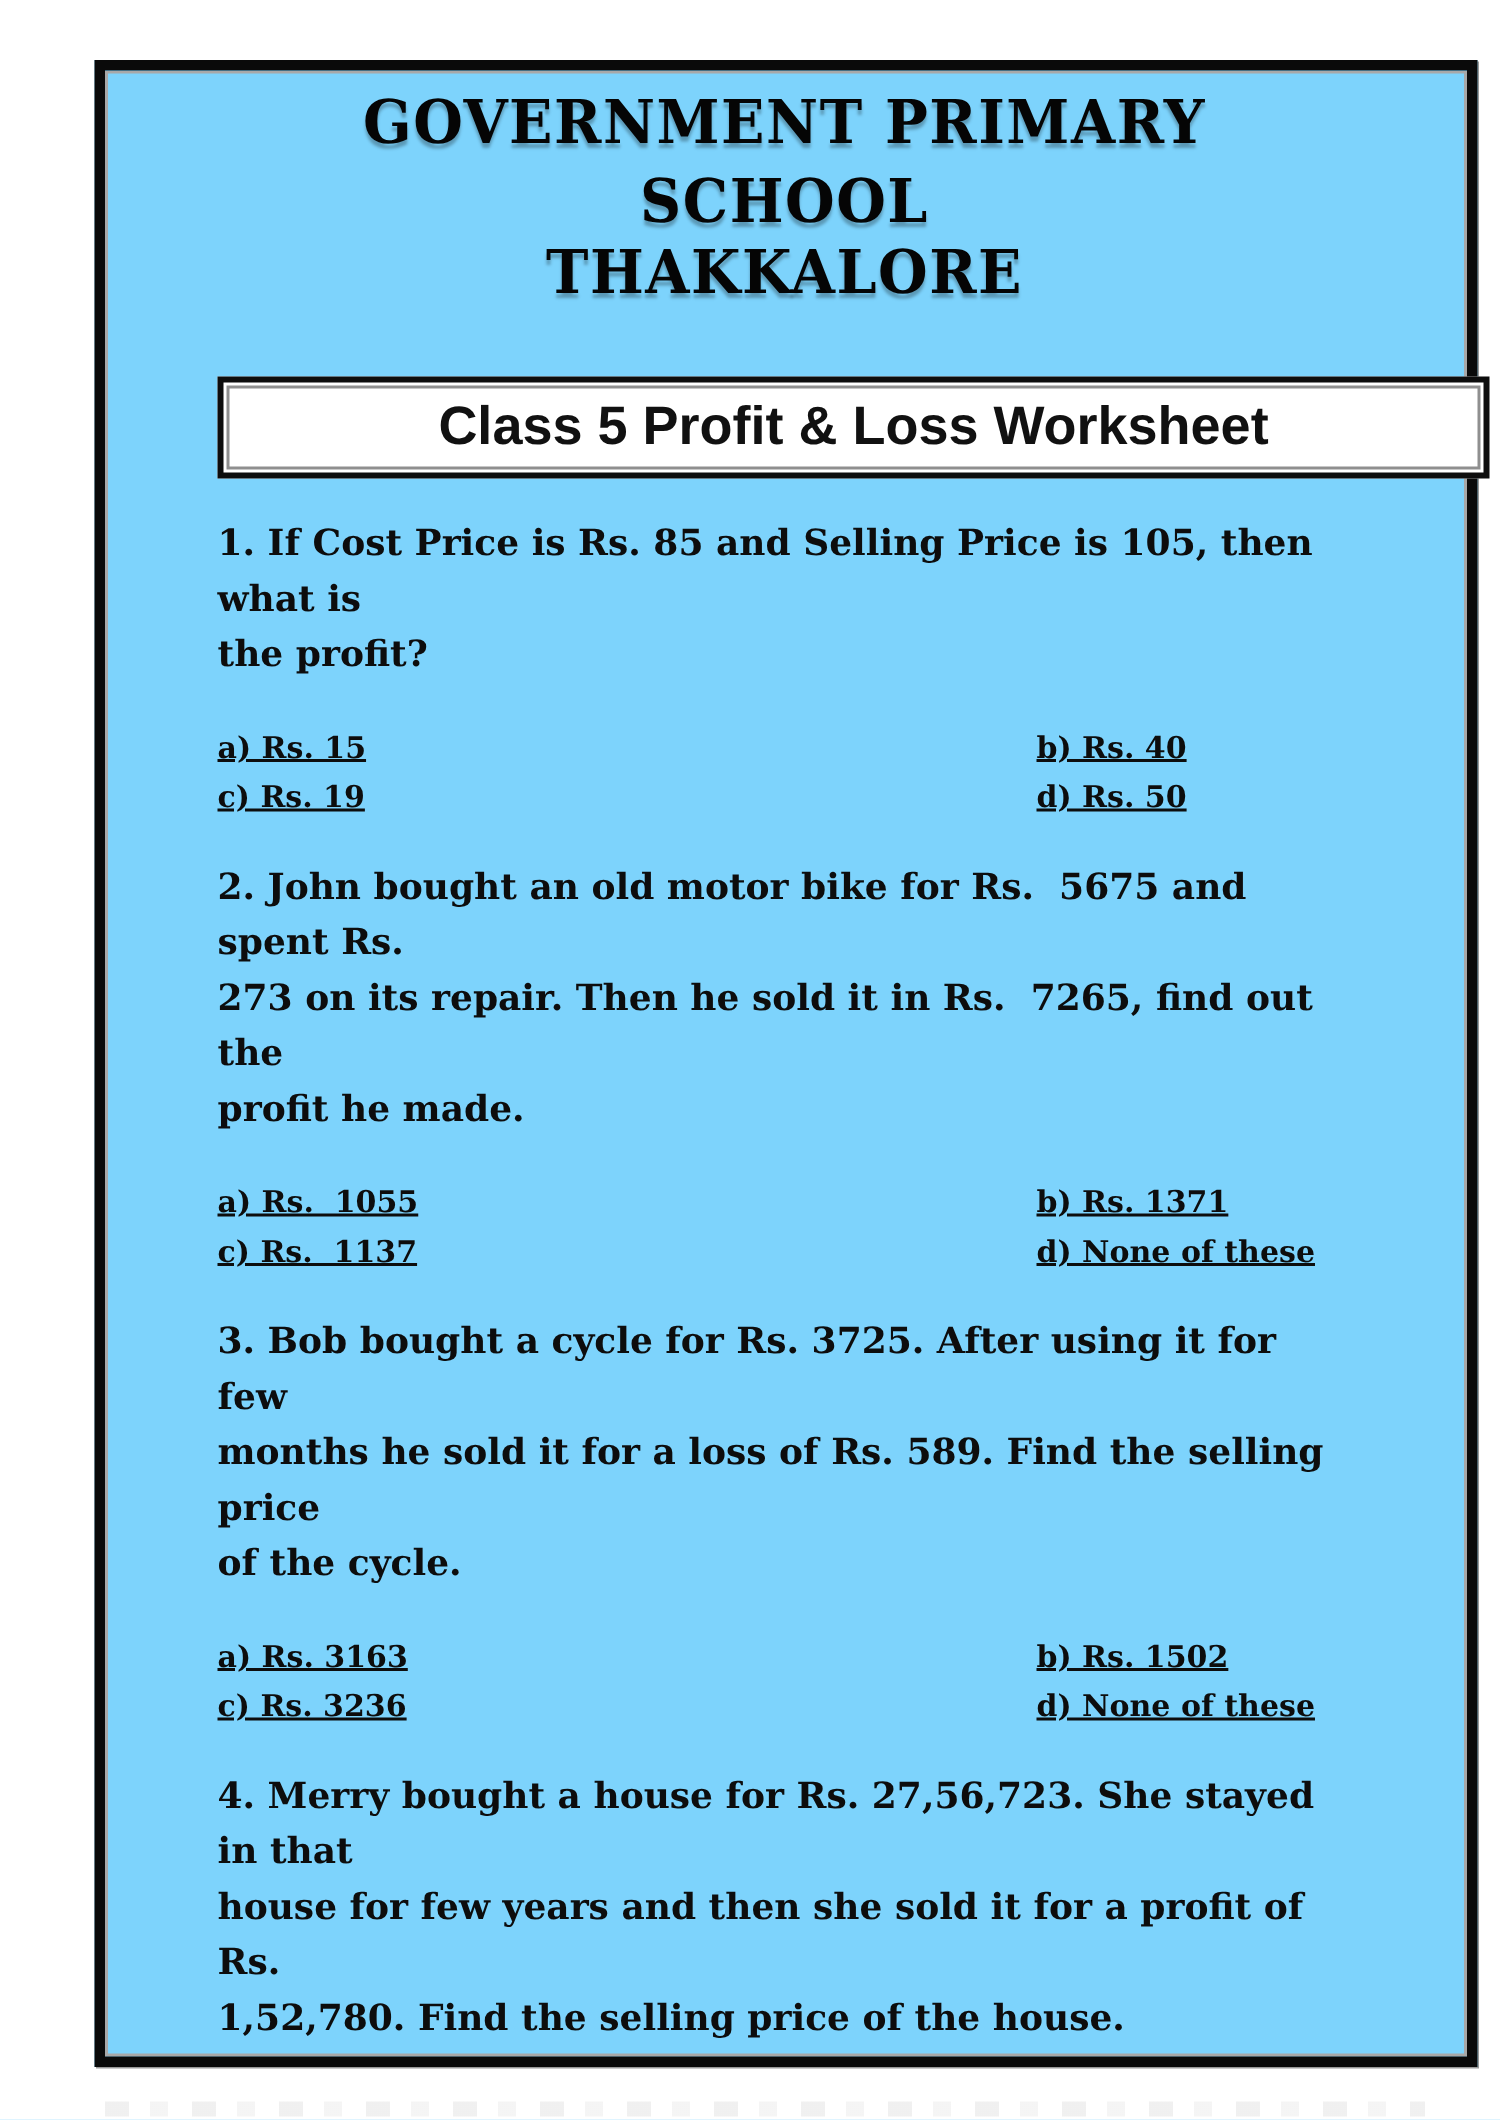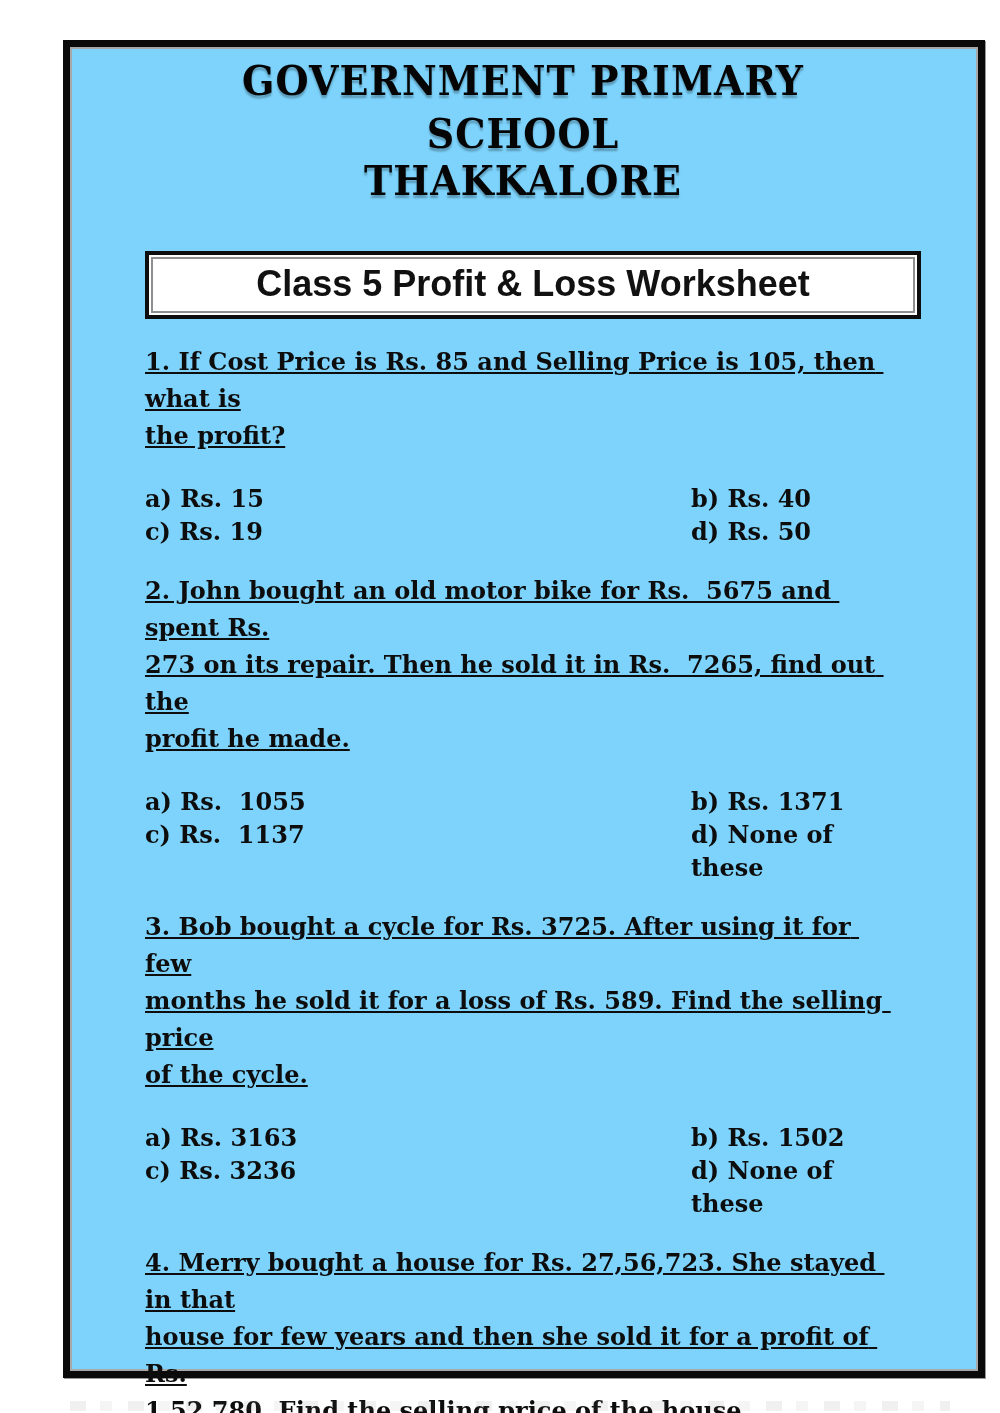--- a/index.html
+++ b/index.html
@@ -34,21 +34,21 @@
     font-size: 38px;
     line-height: 50px;
     letter-spacing: 1px;
     color: #050505;
     text-shadow: 0 3px 2px rgba(0,0,0,0.28);
     transform: scaleY(1.06);
     transform-origin: top center;
   }
   .title-box {
     margin: 46px auto 0 auto;
-    width: 776px;
+    width: 848px;
     border: 4px solid #0d0d0d;
     padding: 2px;
     background: #ffffff;
   }
   .title-box-inner {
     border: 2px solid #8f8f8f;
     text-align: center;
     padding: 4px 0 6px 0;
   }
   .title-text {
@@ -58,35 +58,35 @@
     line-height: 42px;
     color: #111;
   }
   .question { margin-top: 24px; }
   .q-text {
     font-size: 24px;
     font-weight: bold;
     line-height: 37px;
     white-space: pre-wrap;
     color: #0d0d0d;
-    text-decoration: underline;
   }
   .options {
     margin-top: 28px;
     display: grid;
     grid-template-columns: 546px 1fr;
     row-gap: 0;
   }
   .opt {
-    font-size: 24px;
+    font-size: 20px;
     font-weight: bold;
     line-height: 33px;
     white-space: pre-wrap;
     color: #0d0d0d;
     cursor: pointer;
+    text-decoration: underline;
   }
   .cutoff-strip {
     position: absolute;
     left: 70px;
     top: 1401px;
     width: 880px;
     height: 10px;
     background: repeating-linear-gradient(
       90deg,
       rgba(110,110,110,0.10) 0 16px,

